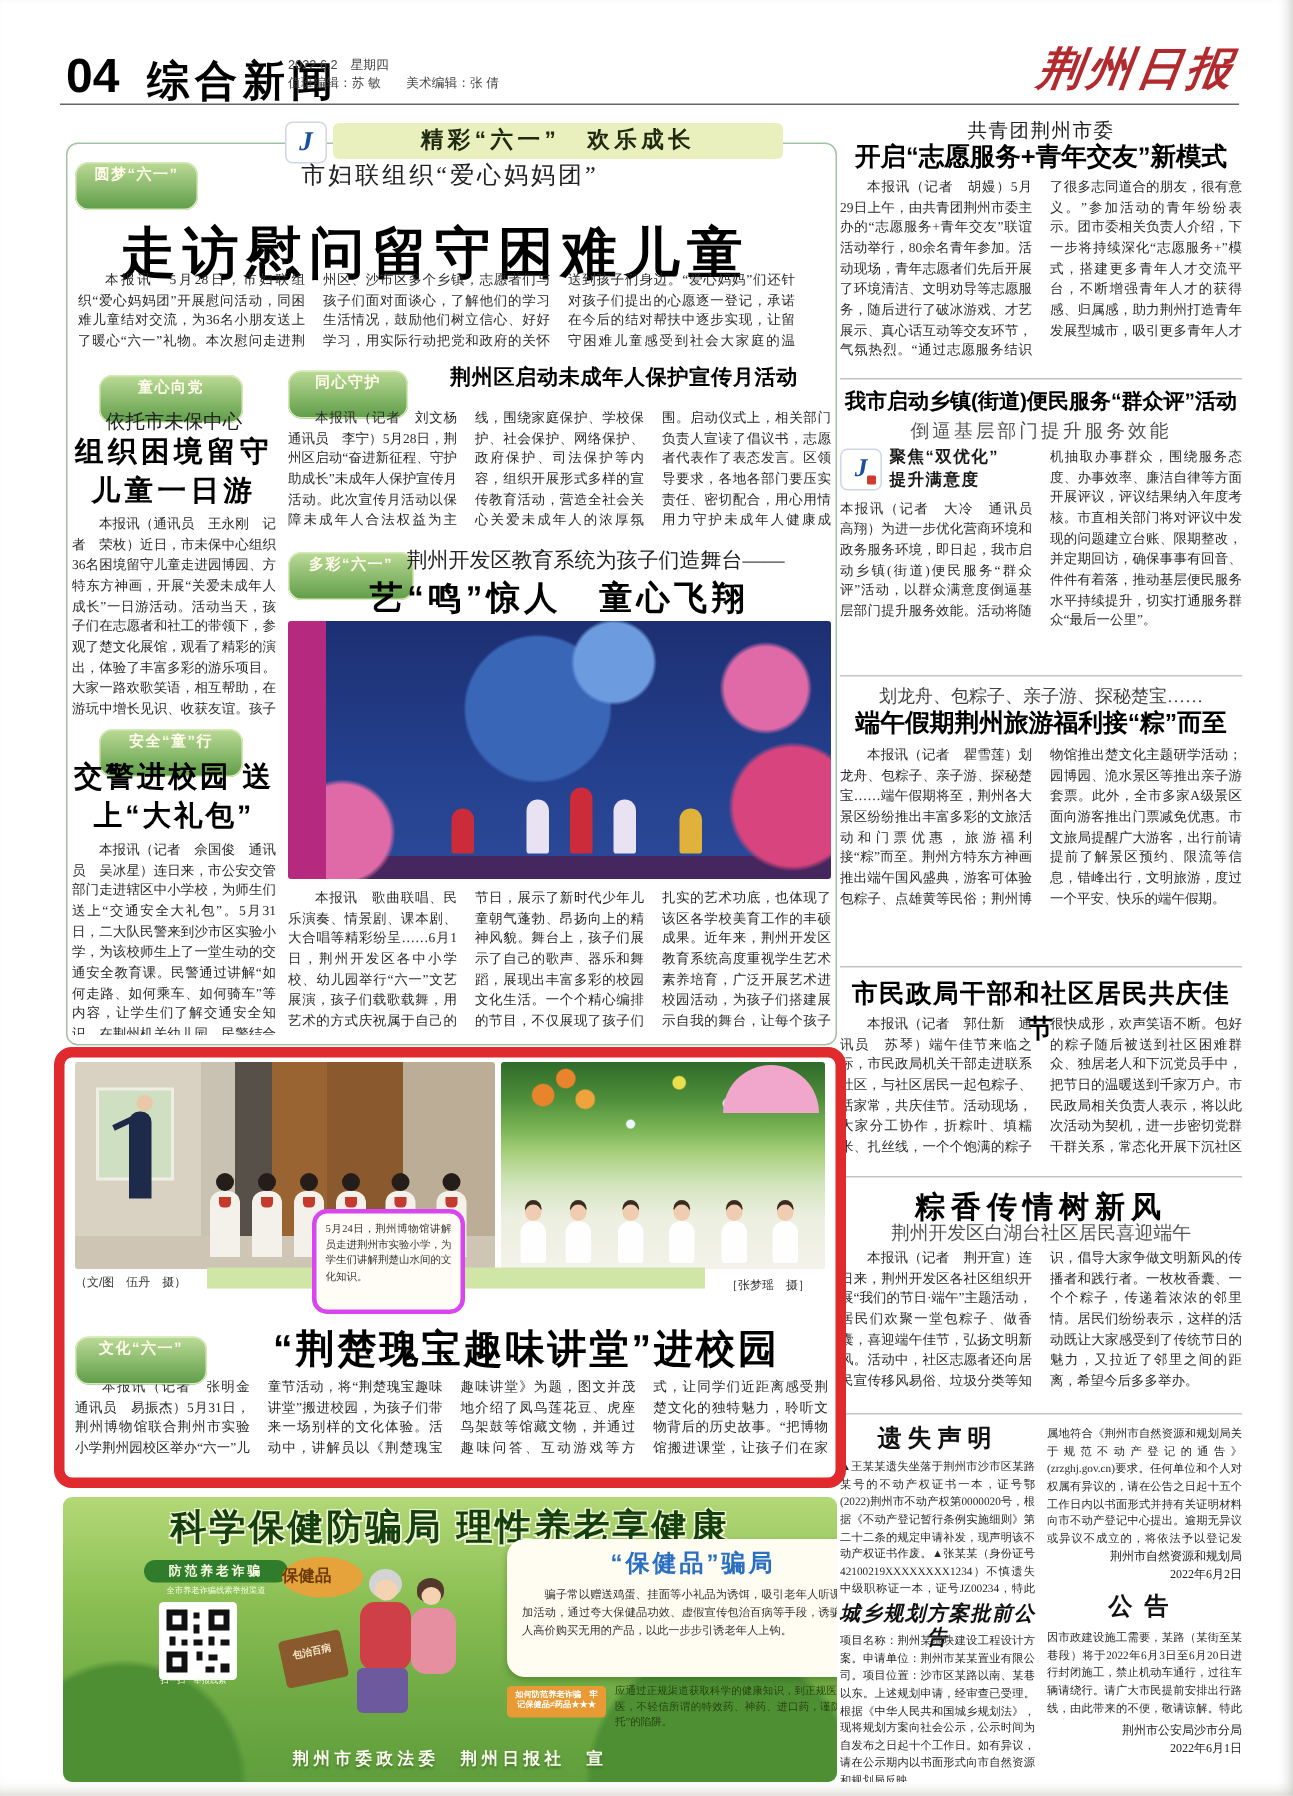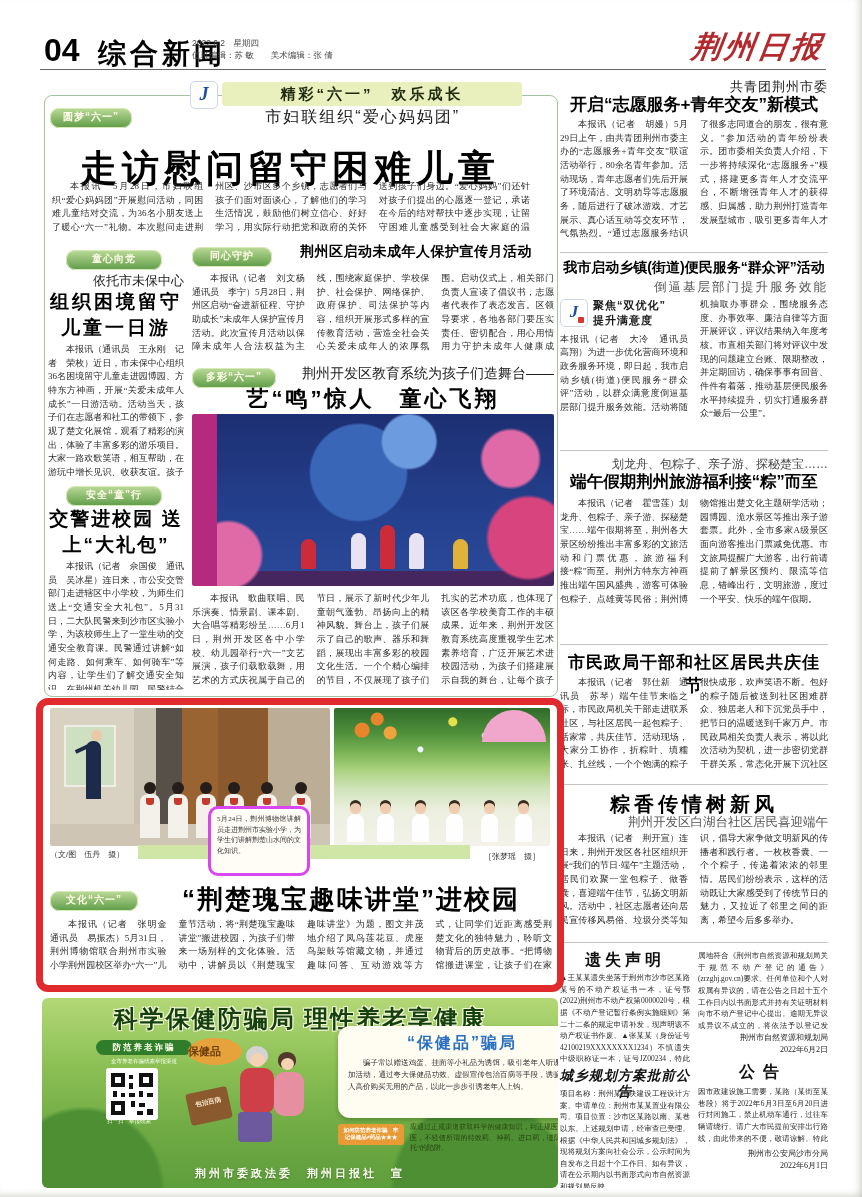--- a/index.html
+++ b/index.html
@@ -1,26 +1,26 @@
 <!DOCTYPE html>
 <html><head>
 <meta charset="utf-8">
 <style>
   html,body{margin:0;padding:0;background:#e9e8e4;}
   #page{position:relative;width:862px;height:1197px;margin:0 auto;background:#fff;
         font-family:"Liberation Serif","DejaVu Serif",serif;color:#1a1a1a;overflow:hidden;
         box-shadow:inset -8px 0 10px -8px #b9b9b4, inset 0 -8px 10px -8px #c6c6c0;}
   .abs{position:absolute;}
   .hl{position:absolute;font-family:"Liberation Sans","DejaVu Sans",sans-serif;font-weight:700;color:#000;text-align:center;}
-  .kick{position:absolute;text-align:right;color:#222;font-family:Liberation Sans, sans-serif;}
+  .kick{position:absolute;text-align:center;color:#222;font-family:Liberation Serif, serif;}
   .body{position:absolute;font-size:9px;line-height:1.52;text-align:justify;color:#2a2a2a;overflow:hidden;text-indent:2em;}
   .c2{column-count:2;column-gap:12px;}
   .c3{column-count:3;column-gap:12px;}
   .c4{column-count:4;column-gap:12px;}
-  .tag{position:absolute;height:20px;border-radius:9px;text-align:center;
+  .tag{position:absolute;height:32px;border-radius:9px;text-align:center;
        background:linear-gradient(180deg,#bcdb97,#5e9c48);color:#fffce9;
        font:700 10px/17px "Liberation Sans",sans-serif;letter-spacing:1px;
        box-shadow:inset 0 0 0 1px #d8eab8;}
   .sep{position:absolute;height:1px;background:#c4c4c0;}
   .pill-sub{position:absolute;color:#f4ffe8;text-align:center;font:400 5.5px/1.3 "Liberation Sans",sans-serif;}
   
   .photo{position:absolute;overflow:hidden;border-radius:2px;}
   #stagePhoto{background:
       linear-gradient(90deg,#b52a7e 0,#b52a7e 7%,rgba(181,42,126,0) 7%),
       radial-gradient(circle at 60% 16%,#6c9be0 0 10%,rgba(0,0,0,0) 11%),

